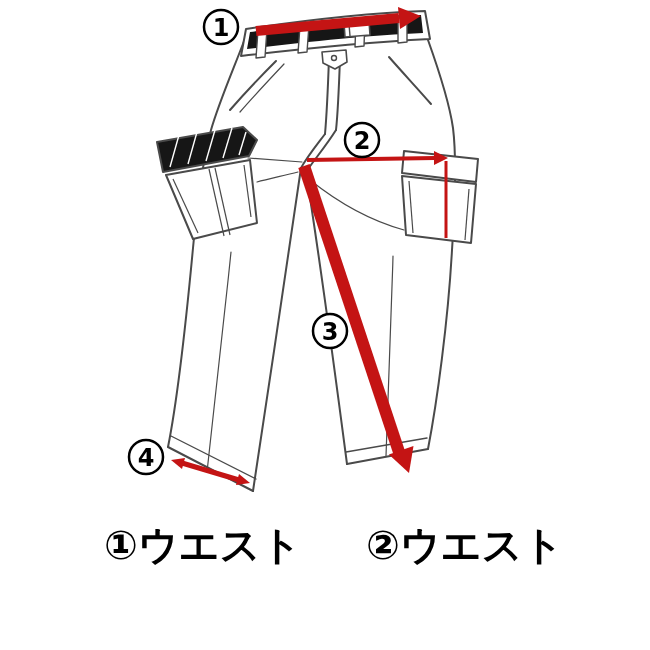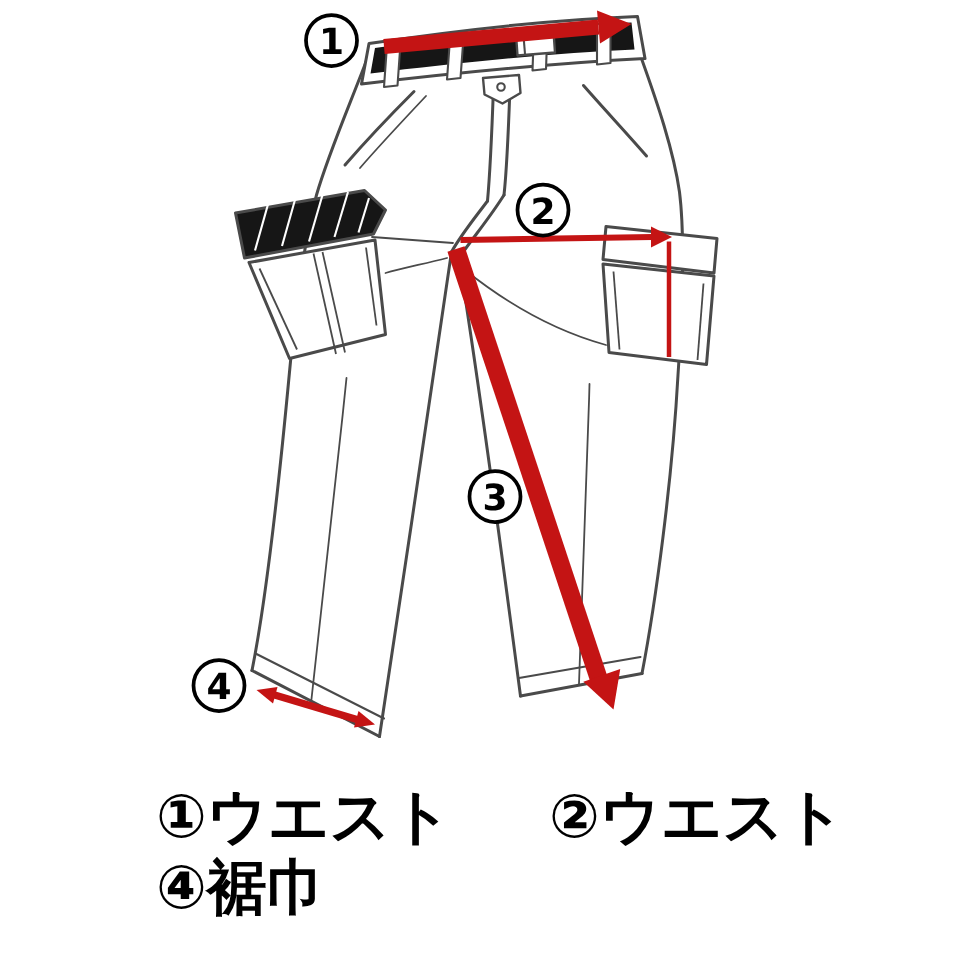--- a/index.html
+++ b/index.html
@@ -140,18 +140,15 @@
     </g>
   </svg>
 
   <div class="legend">
     <span class="legend-item">
       <span class="legend-num">①</span><span class="legend-label">ウエスト</span>
     </span>
     <span class="legend-item">
       <span class="legend-num">②</span><span class="legend-label">ウエスト</span>
     </span>
-    <span class="legend-item">
-      <span class="legend-num">④</span><span class="legend-label">裾巾</span>
-    </span>
   </div>
 
 </div>
 
 </body></html>

